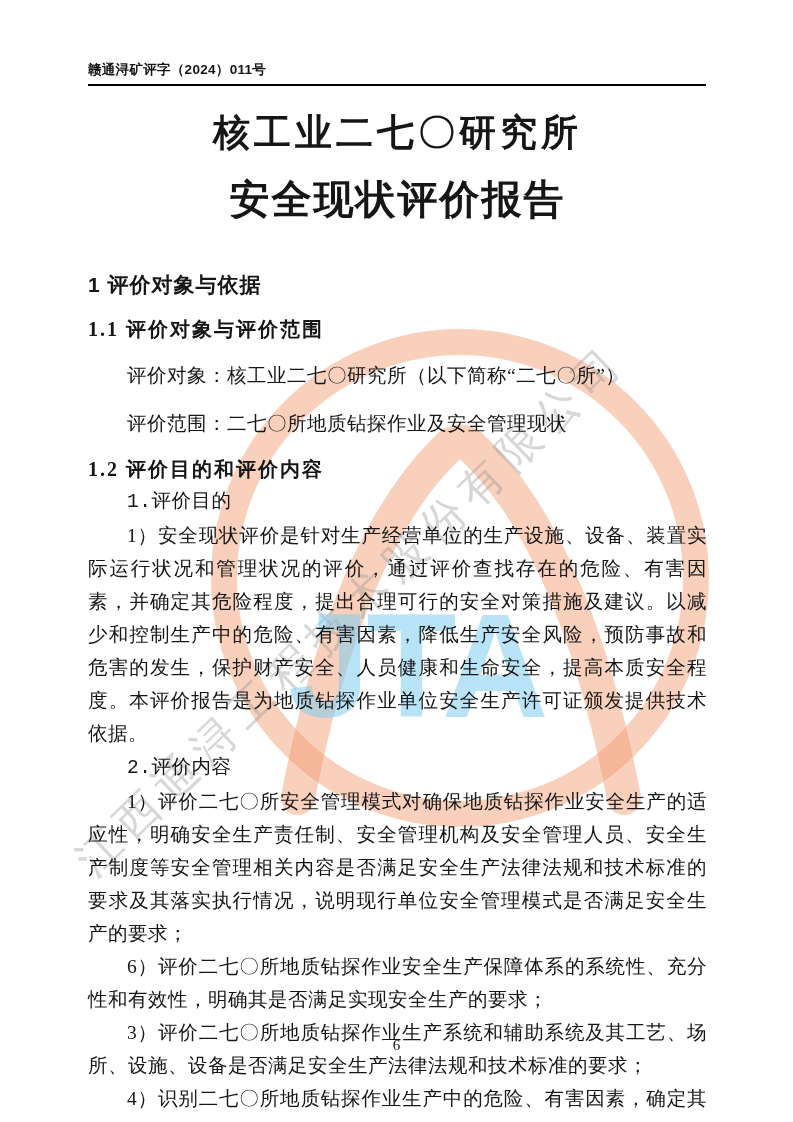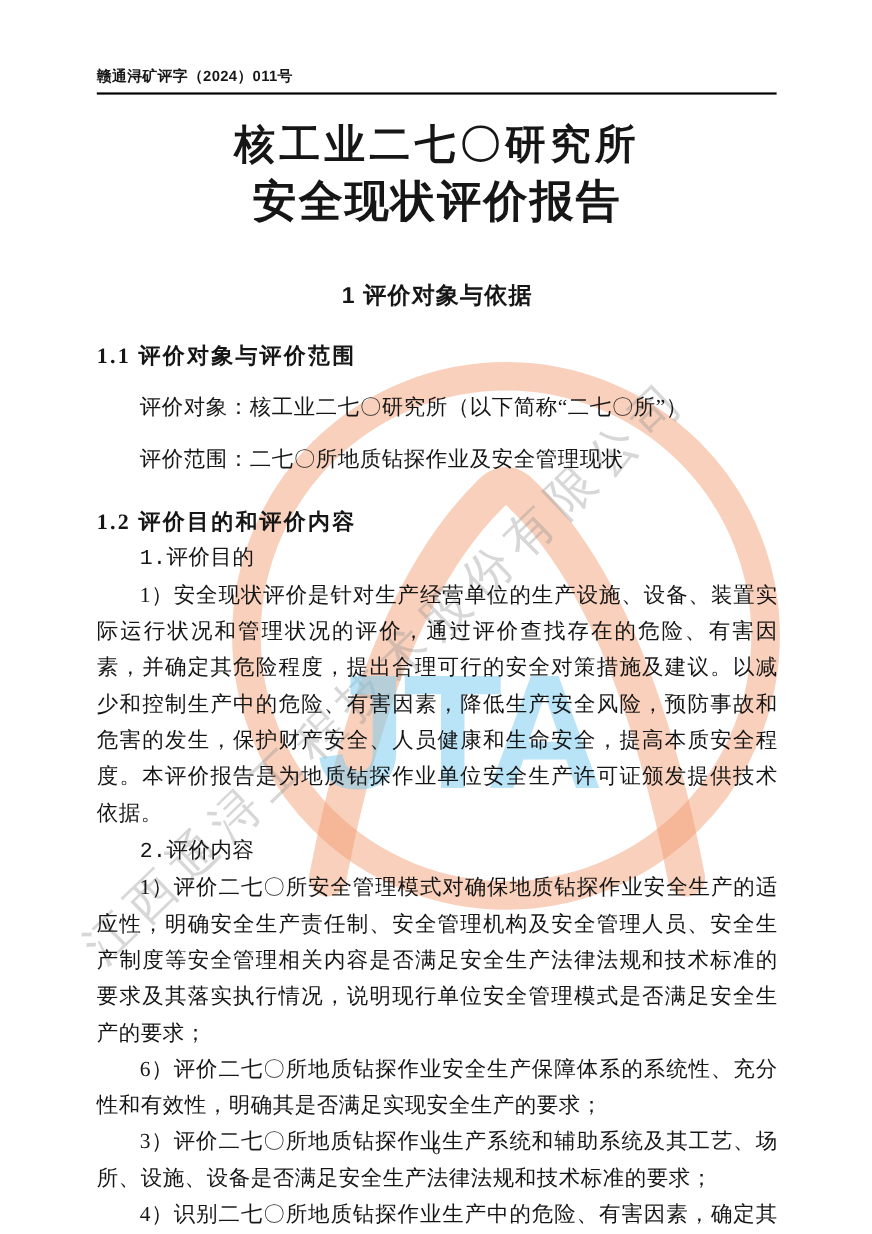--- a/index.html
+++ b/index.html
@@ -80,37 +80,36 @@
     line-height: 42px;
     letter-spacing: 4px;
   }
   .title-3 {
     text-align: center;
     font-family: "Liberation Sans", "DejaVu Sans", sans-serif;
     font-weight: bold;
     font-size: 40px;
     line-height: 54px;
     letter-spacing: 2px;
-    margin-top: 2px;
+    margin-top: 18px;
   }
   .c-h1 {
     font-family: "Liberation Sans", "DejaVu Sans", sans-serif;
     font-weight: bold;
     font-size: 21px;
     line-height: 30px;
     letter-spacing: 1px;
     margin-top: 44px;
-    text-align: center;
   }
   .c-h2 {
     font-weight: bold;
     font-size: 20px;
     line-height: 30px;
     letter-spacing: 2px;
-    margin-top: 25px;
+    margin-top: 14px;
   }
   .c-line, .c-sub, .c-para {
     font-size: 19.5px;
     line-height: 33px;
     letter-spacing: 0.5px;
     text-indent: 2em;
   }
   .c-line { margin-top: 15px; }
   .c-sub  { margin-top: 2px; font-family: Liberation Mono, monospace; }
   .c-para { text-align: justify; }

